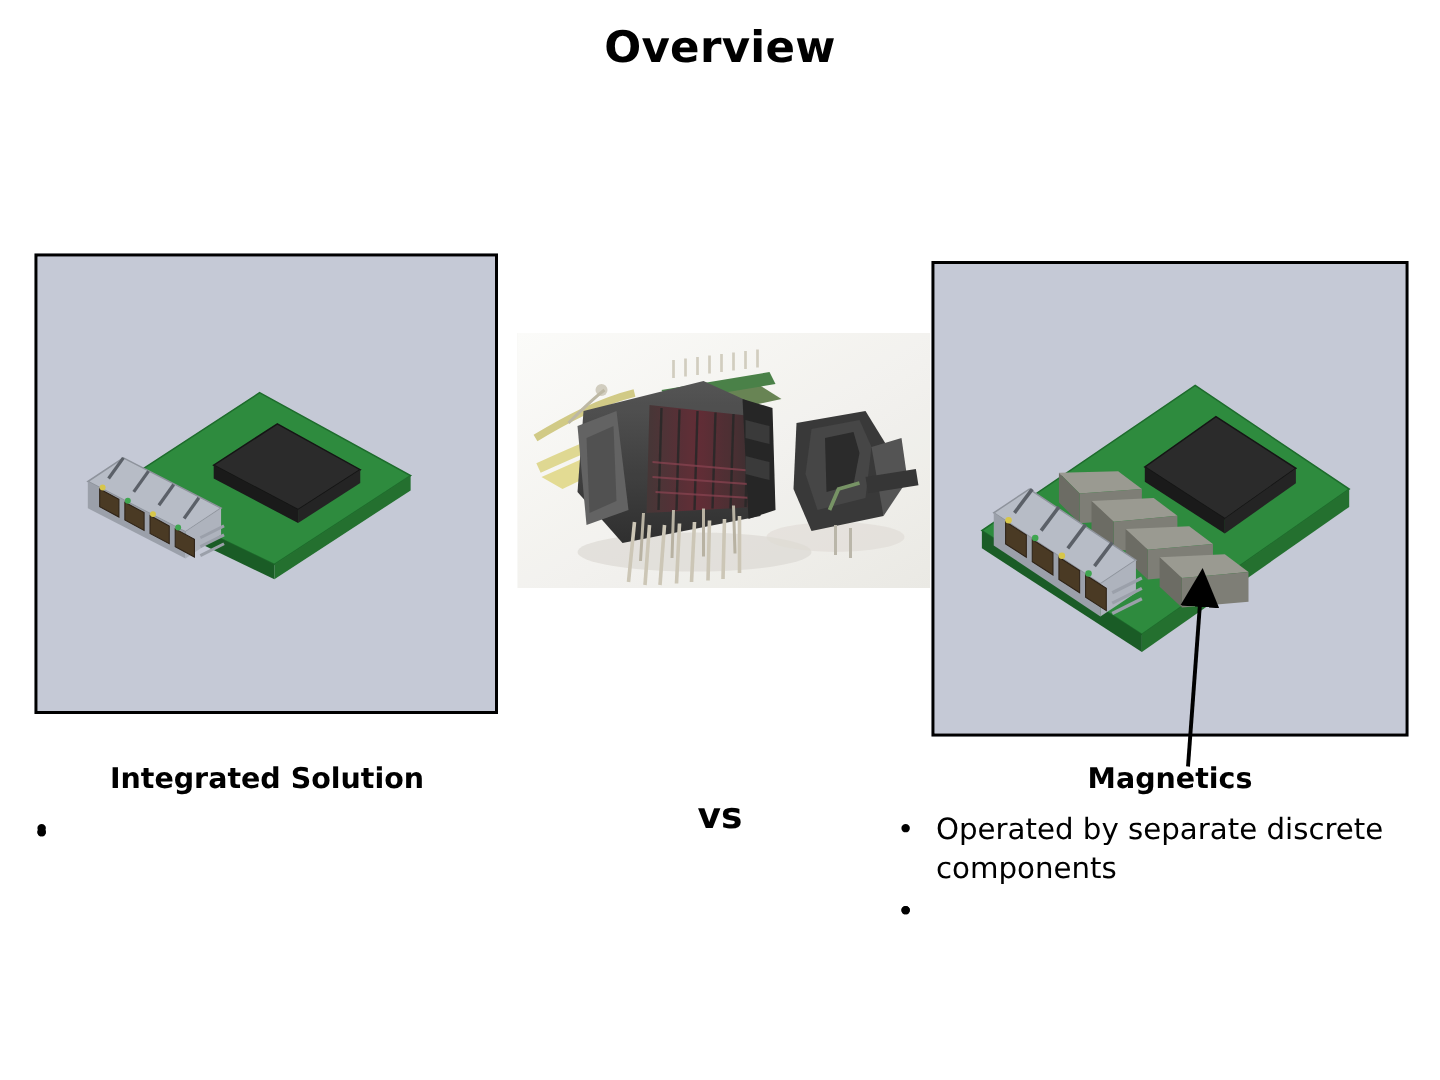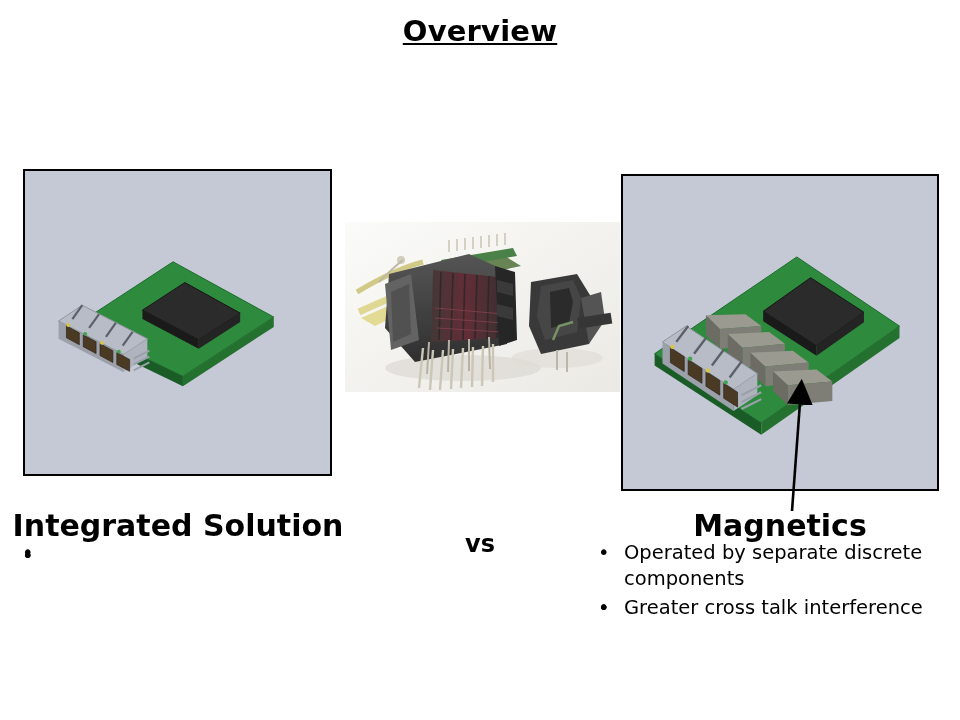--- a/index.html
+++ b/index.html
@@ -19,21 +19,20 @@
   
   #slide-title {
     position: absolute;
     top: 14px;
     left: 0;
     width: 960px;
     text-align: center;
     font-size: 29px;
     font-weight: bold;
     letter-spacing: 0.2px;
-    text-decoration: underline;
   }
 
   
   .render-panel {
     position: absolute;
     background: #c5c9d6;
     border: 2px solid #000000;
     box-sizing: border-box;
     overflow: hidden;
   }
@@ -70,21 +69,21 @@
     left: 770px;
     top: 375px;
     width: 60px;
     height: 140px;
     pointer-events: none;
   }
 
   
   .column-heading {
     position: absolute;
-    font-size: 30px;
+    font-size: 19px;
     font-weight: bold;
     text-align: center;
   }
   #heading-integrated {
     left: 8px;
     top: 508px;
     width: 340px;
   }
   #heading-magnetics {
     left: 620px;
@@ -395,15 +394,14 @@
 <ul id="bullets-magnetics" class="bullet-list">
   <li>
     <span class="bullet-dot">•</span>
     <span>Operated by separate discrete components</span>
   </li>
   <li>
     <span class="bullet-dot">•</span>
   </li>
   <li>
     <span class="bullet-dot">•</span>
-    <span>Greater cross talk interference</span>
   </li>
 </ul>
 
 </body></html>

